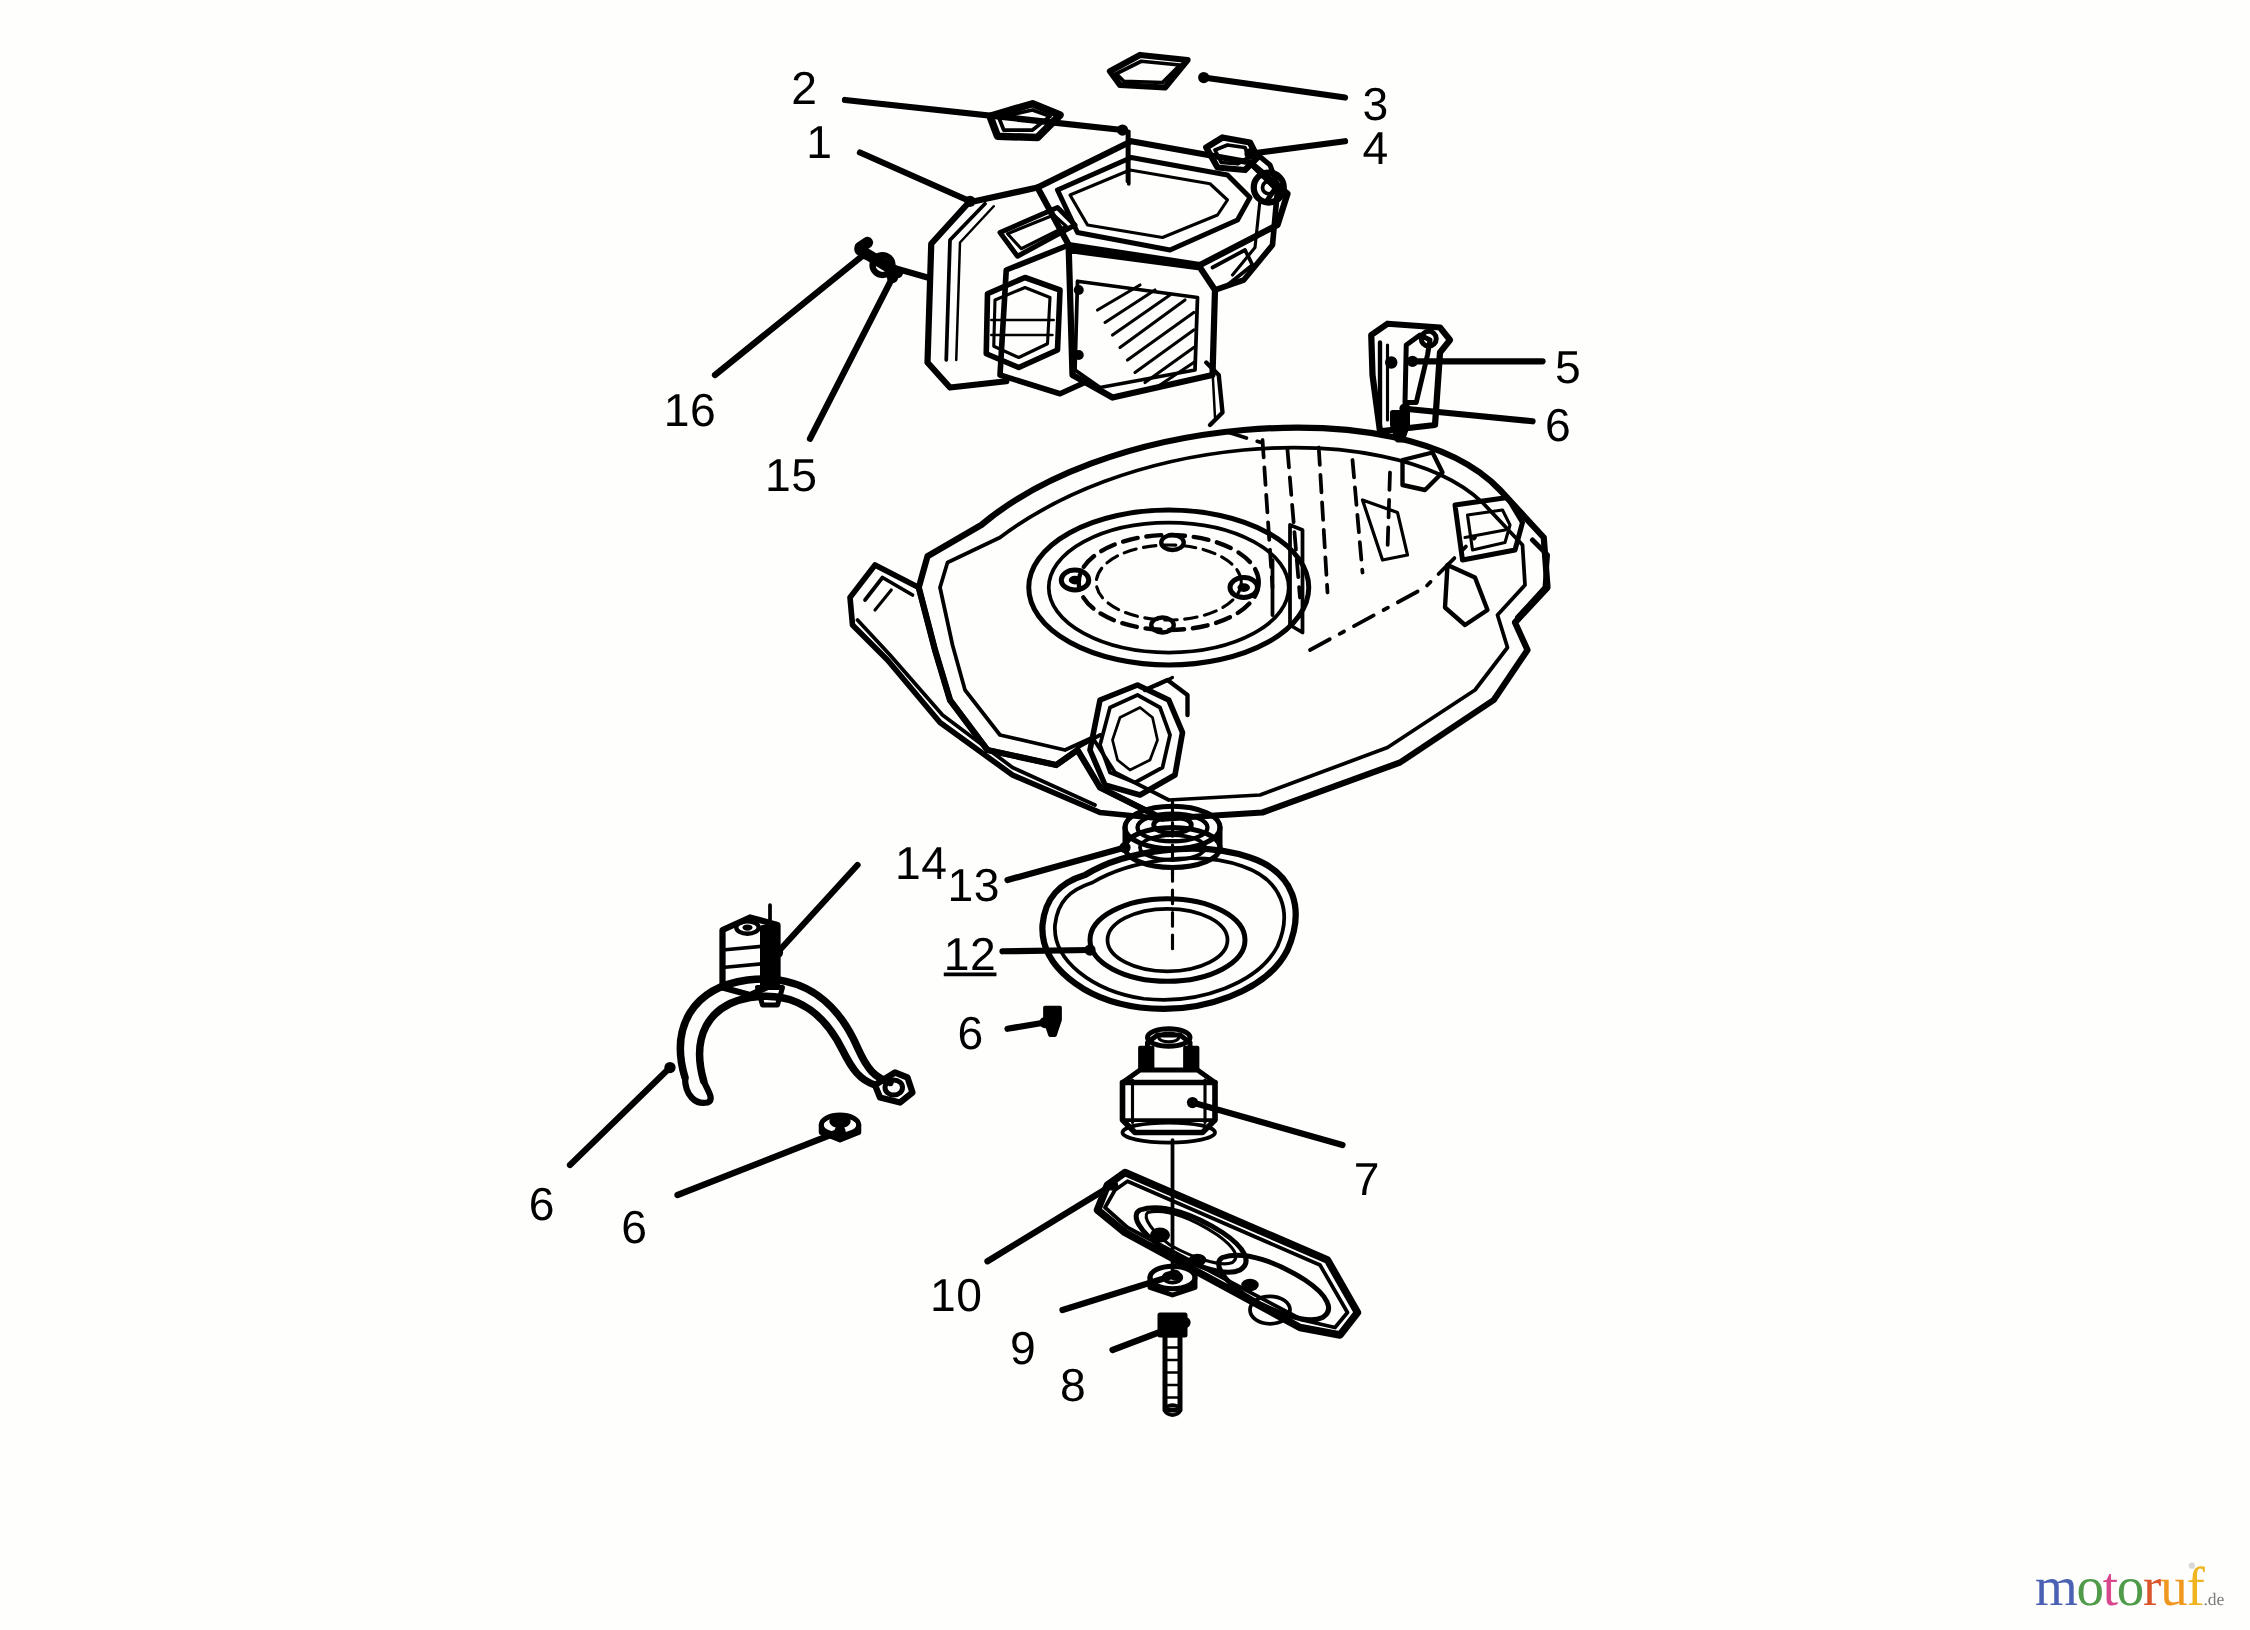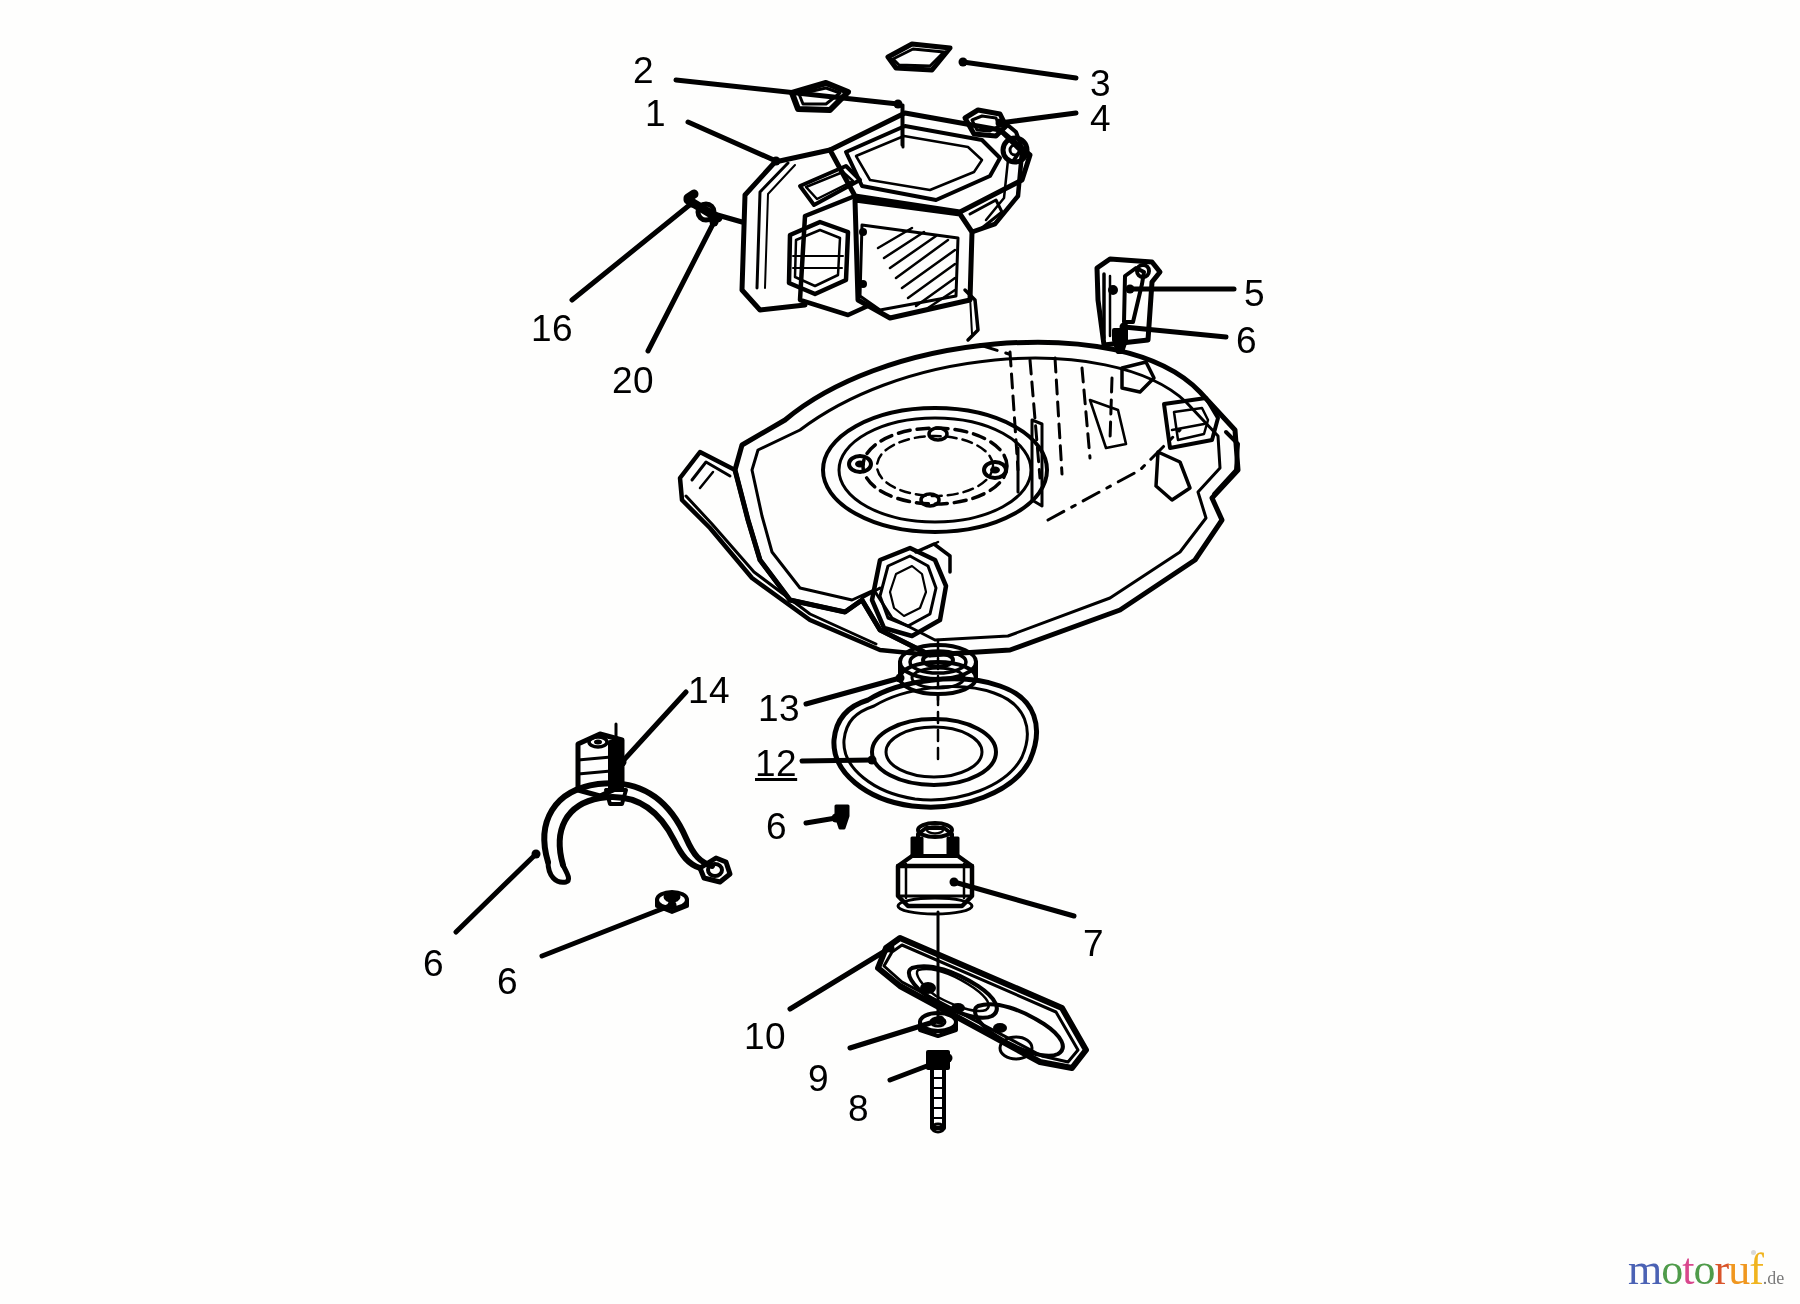--- a/index.html
+++ b/index.html
@@ -6,21 +6,21 @@
   body{width:1800px;height:1304px;position:relative;overflow:hidden;
        font-family:"Liberation Sans",sans-serif;background:#fefefd;}
   #stage{position:absolute;inset:0;width:1800px;height:1304px;}
   svg.diagram{position:absolute;left:0;top:0;width:1800px;height:1304px;}
   .lbl{position:absolute;font-family:"Liberation Sans",sans-serif;
        font-size:37px;font-weight:400;color:#000;line-height:1;
        letter-spacing:0.5px;white-space:nowrap;}
   .logo{position:absolute;left:1628px;top:1248px;font-family:"Liberation Serif",serif;
         font-size:44px;letter-spacing:-1px;line-height:1;white-space:nowrap;}
   .logo span{display:inline-block;}
-  .logo .de{font-size:18px;color:#7b7b7b;letter-spacing:0;}
+  .logo .de{font-size:14px;color:#7b7b7b;letter-spacing:0;}
   .logo .dot{position:absolute;left:123px;top:2px;width:5px;height:5px;
              border-radius:50%;background:#d8d8d8;}
 </style>
 </head>
 <body>
 
 <div id="stage">
 
 <svg class="diagram" viewBox="0 0 1800 1304">
   <g fill="none" stroke="#000" stroke-linecap="round" stroke-linejoin="round">
@@ -364,22 +364,22 @@
       <div class="lbl" style="left: 1236px; top: 322px;">6</div>
       <div class="lbl" style="left: 766px; top: 808px;">6</div>
       <div class="lbl" style="left: 497px; top: 963px;">6</div>
       <div class="lbl" style="left: 1083px; top: 925px;">7</div>
       <div class="lbl" style="left: 848px; top: 1090px;">8</div>
       <div class="lbl" style="left: 808px; top: 1060px;">9</div>
       <div class="lbl" style="left: 744px; top: 1018px; text-align: center;">10</div>
       <div class="lbl" style="left: 423px; top: 945px;">6</div>
       <div class="lbl" style="left: 755px; top: 745px; text-decoration: underline;">12</div>
       <div class="lbl" style="left: 758px; top: 690px;">13</div>
-      <div class="lbl" style="left: 688px; top: 672px;">14</div>
-      <div class="lbl" style="left: 612px; top: 362px;">20</div>
+      <div class="lbl" style="left: 716px; top: 672px;">14</div>
+      <div class="lbl" style="left: 612px; top: 362px;">15</div>
       <div class="lbl" style="left: 531px; top: 310px; text-align: center;">16</div>
     </div>
 
 <div class="logo">
   <span id="logo-letters"><span style="color: rgb(75, 98, 180);">m</span><span style="color: rgb(79, 155, 74);">o</span><span style="color: rgb(217, 71, 141);">t</span><span style="color: rgb(79, 155, 74);">o</span><span style="color: rgb(217, 85, 43);">r</span><span style="color: rgb(240, 151, 31);">u</span><span style="color: rgb(240, 180, 31);">f</span></span><span class="de">.de</span>
   <span class="dot"></span>
 </div>
 
 </div>
 

